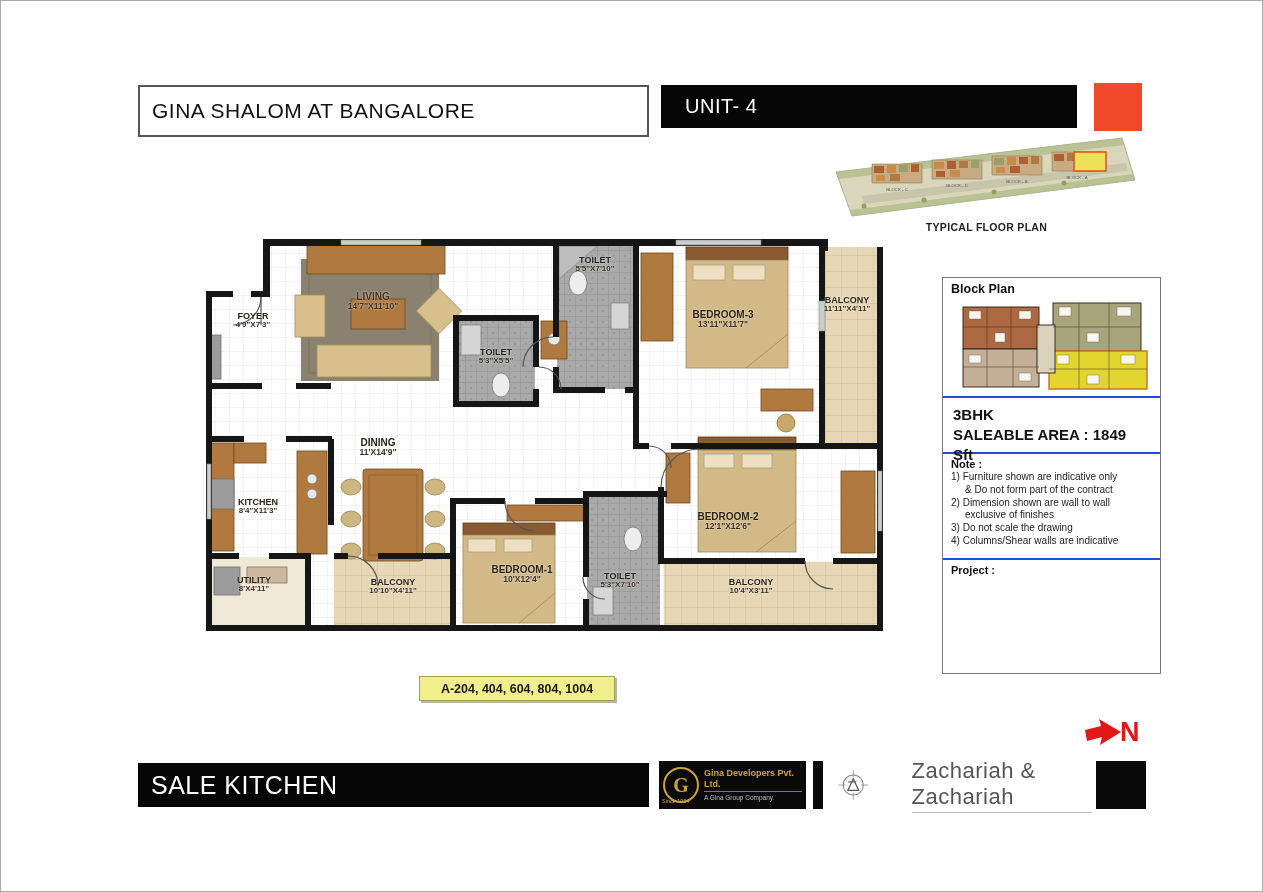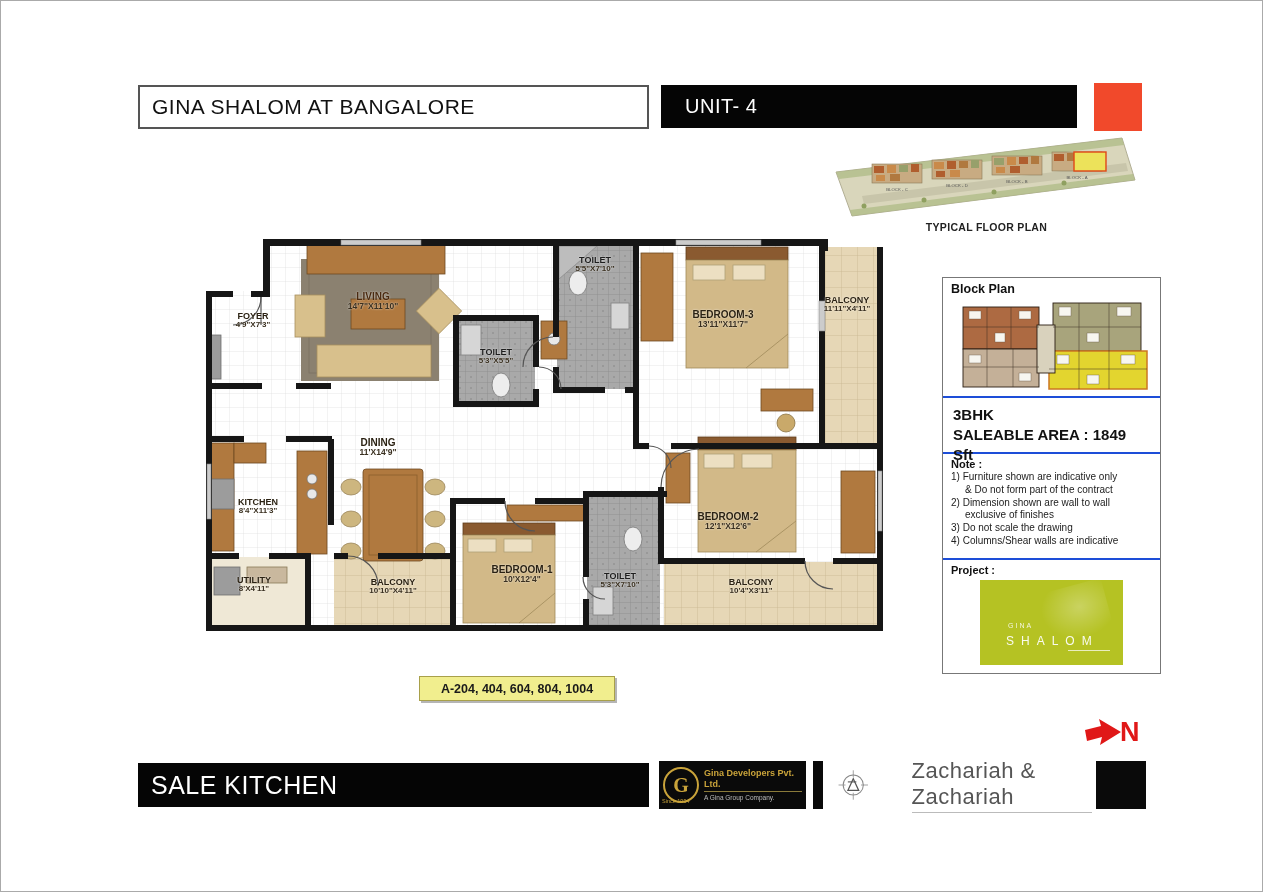--- a/index.html
+++ b/index.html
@@ -1,19 +1,19 @@
 <!DOCTYPE html>
 <html><head>
 <meta charset="utf-8">
 <style>
   html,body{margin:0;padding:0;background:#fff;font-family:"Liberation Sans",sans-serif;}
   #canvas{position:relative;width:1263px;height:892px;background:#fff;border:1px solid #aaa;box-sizing:border-box;overflow:hidden;}
 
   
-  .title-box{position:absolute;left:137px;top:84px;width:511px;height:44px;border:2px solid #555;box-sizing:border-box;
+  .title-box{position:absolute;left:137px;top:84px;width:511px;height:52px;border:2px solid #555;box-sizing:border-box;
     display:flex;align-items:center;padding-left:12px;font-size:21px;color:#111;letter-spacing:.5px;}
   .unit-bar{position:absolute;left:660px;top:84px;width:416px;height:43px;background:#050505;display:flex;align-items:center;
     padding-left:24px;box-sizing:border-box;color:#fff;font-size:20px;letter-spacing:.5px;}
   .accent-square{position:absolute;left:1093px;top:82px;width:48px;height:48px;}
 
   
   .siteplan{position:absolute;left:833px;top:133px;width:305px;height:85px;}
   .siteplan-caption{position:absolute;left:833px;top:220px;width:305px;text-align:center;font-size:10.5px;font-weight:bold;color:#222;letter-spacing:.3px;}
 
   
@@ -179,26 +179,20 @@
       <div class="note-title">Note :</div>
       <div class="note-line">1) Furniture shown are indicative only</div>
       <div class="note-line cont">&amp; Do not form part of the contract</div>
       <div class="note-line">2) Dimension shown are wall to wall</div>
       <div class="note-line cont">exclusive of finishes</div>
       <div class="note-line">3) Do not scale the drawing</div>
       <div class="note-line">4) Columns/Shear walls are indicative</div>
     </div>
     <div class="panel-sec sec-project">
       <div class="project-label">Project :</div>
-      <div class="project-logo" style="background:#b5c223;">
-        <div class="logo-leaf"></div>
-        <div class="logo-small">GINA</div>
-        <div class="logo-main">SHALOM</div>
-        <div class="logo-rule"></div>
-      </div>
     </div>
   </div>
 
   <div class="plan">
     <svg width="690" height="400" viewBox="0 0 690 400">
       <defs>
         <pattern id="grid" width="14" height="14" patternUnits="userSpaceOnUse">
           <path d="M14 0H0V14" fill="none" stroke="#dcdcdc" stroke-width="0.7"></path>
         </pattern>
         <pattern id="balc" width="16" height="16" patternUnits="userSpaceOnUse">

